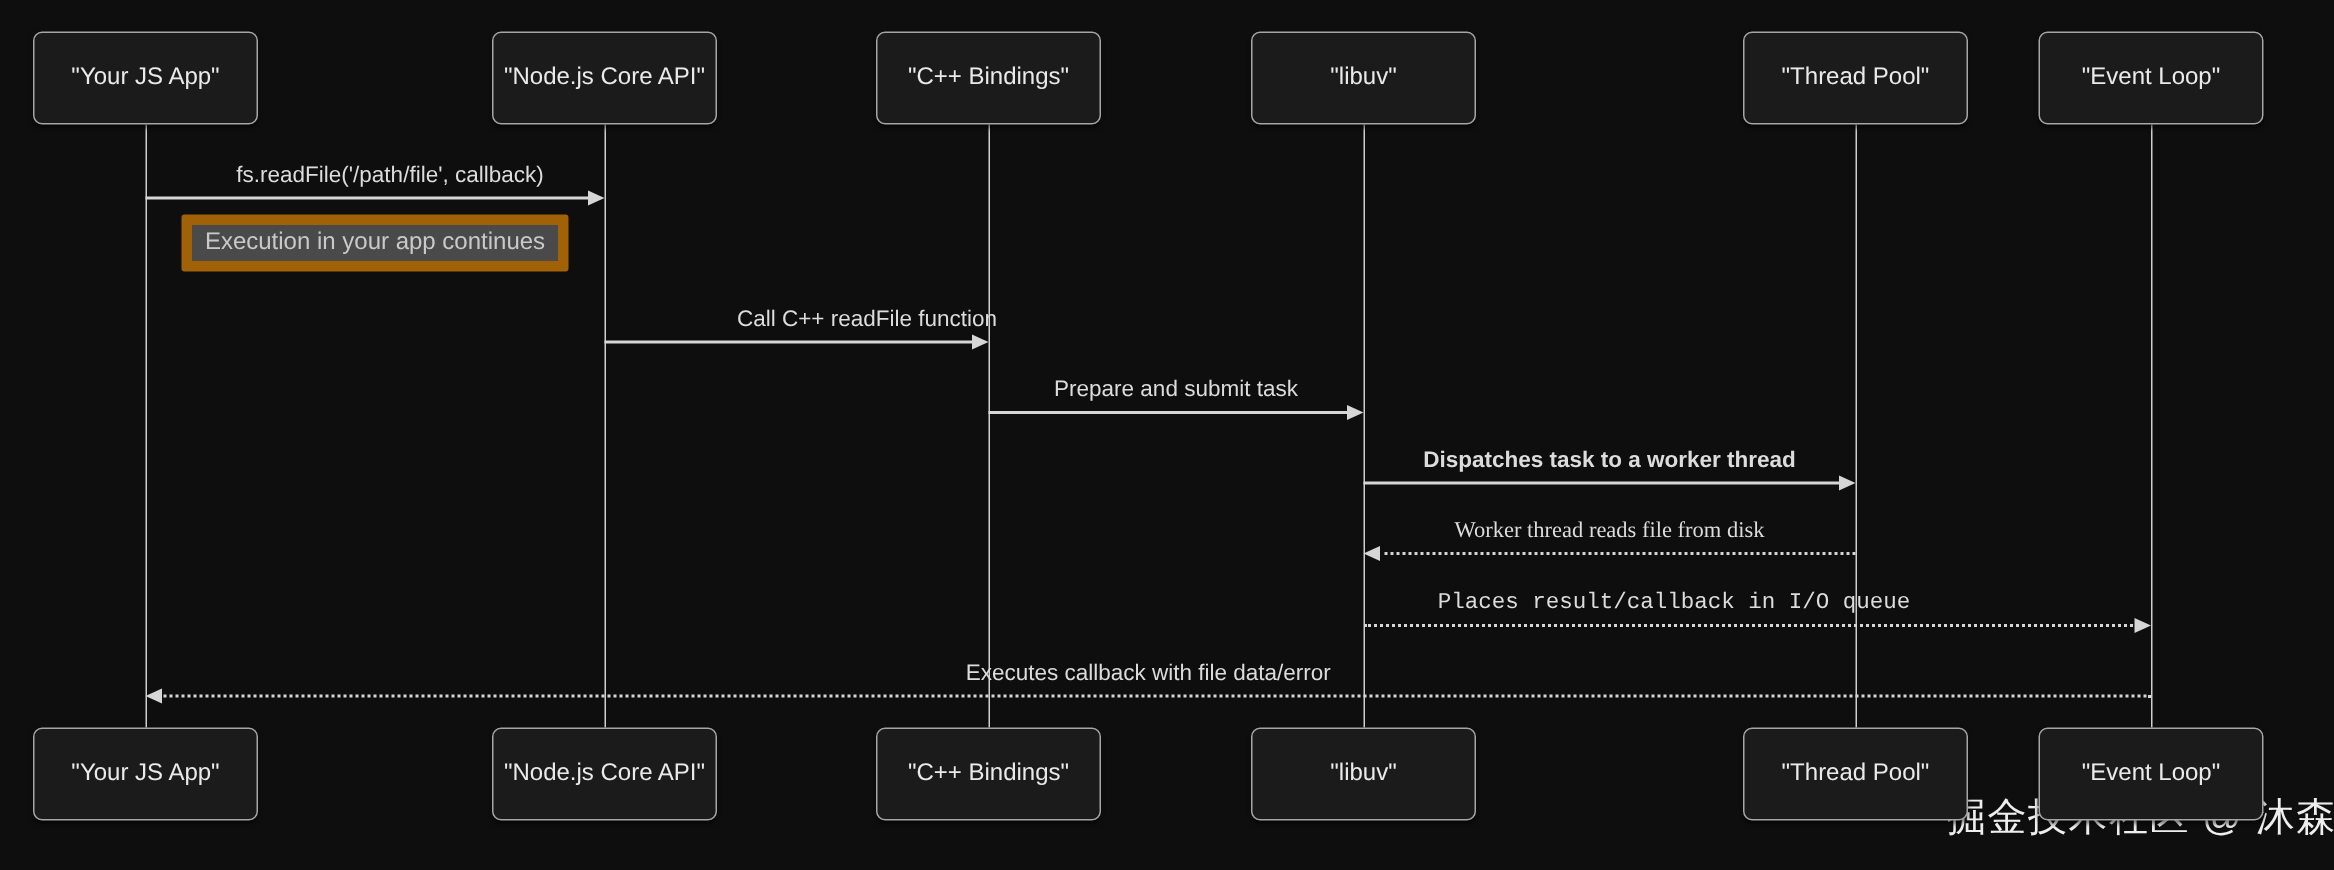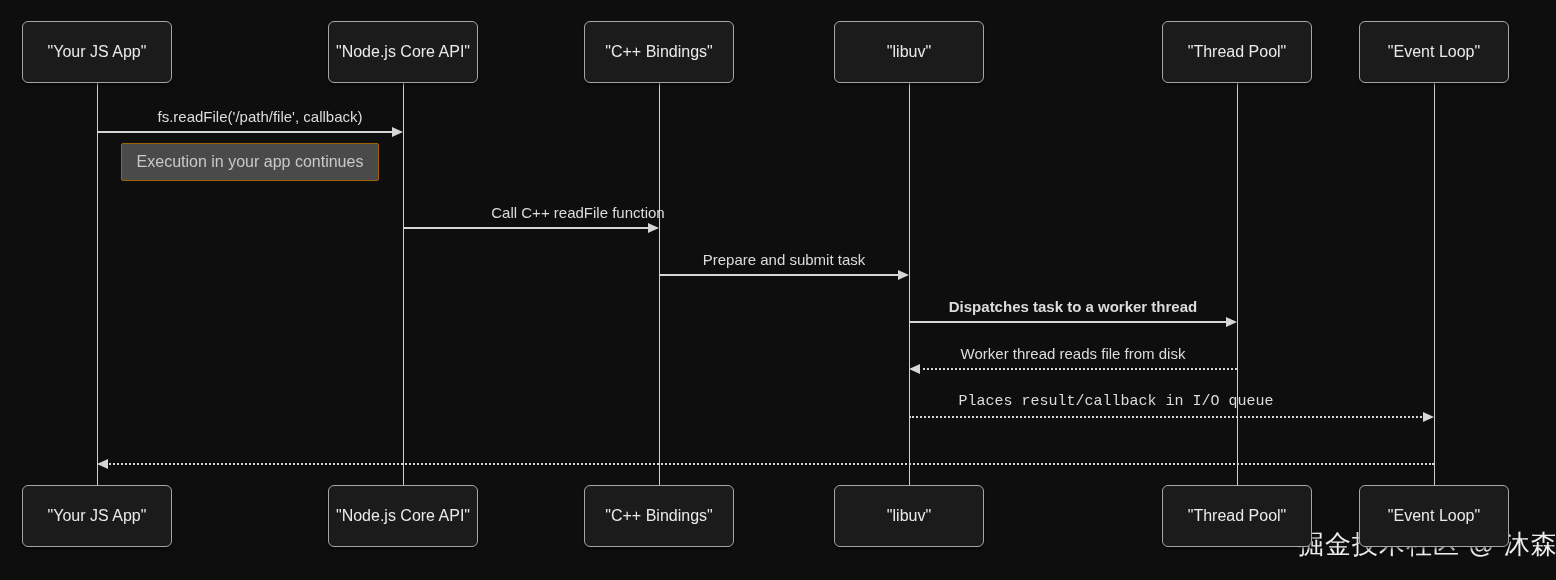--- a/index.html
+++ b/index.html
@@ -50,21 +50,21 @@
     border-top: 5px solid transparent;
     border-bottom: 5px solid transparent;
   }
   .arrowhead.right { border-left: 11px solid #d6d6d6; }
   .arrowhead.left  { border-right: 11px solid #d6d6d6; }
   .note {
     position: absolute;
     left: 121px; top: 143px;
     width: 258px; height: 38px;
     background: #4a4a4a;
-    border: 1px solid #a16207;
+    border: 7px solid #a16207;
     border-radius: 2px;
     display: flex; align-items: center; justify-content: center;
     color: #c9c9c9;
     font-size: 16px;
   }
   .watermark {
     position: absolute;
     left: 1298px; top: 527px;
     font-size: 26px;
     letter-spacing: 1px;
@@ -127,21 +127,22 @@
     <div class="arrowhead right" style="left: 392px; top: 127px;"></div>
     <div class="msg-label" style="left: 531px; top: 203px; margin-left: 47px;">Call C++ readFile function</div>
     <div class="msg-line" style="left: 403px; width: 247px; top: 227px;"></div>
     <div class="arrowhead right" style="left: 648px; top: 223px;"></div>
     <div class="msg-label" style="left: 784px; top: 250px; text-align: center;">Prepare and submit task</div>
     <div class="msg-line" style="left: 659px; width: 241px; top: 274px;"></div>
     <div class="arrowhead right" style="left: 898px; top: 270px;"></div>
     <div class="msg-label" style="left: 1073px; top: 297px; font-weight: bold;">Dispatches task to a worker thread</div>
     <div class="msg-line" style="left: 909px; width: 319px; top: 321px;"></div>
     <div class="arrowhead right" style="left: 1226px; top: 317px;"></div>
-    <div class="msg-label" style="left: 1073px; top: 344px;">Worker thread reads file from disk</div>
+    <div class="msg-label" style="left: 1073px; top: 344px; font-family: Liberation Serif, serif;">Worker thread reads file from disk</div>
     <div class="msg-line dotted" style="left: 918px; width: 319px; top: 368px;"></div>
     <div class="arrowhead left" style="left: 909px; top: 364px;"></div>
     <div class="msg-label" style="left: 1116px; top: 392px; font-family: Liberation Mono, monospace;">Places result/callback in I/O queue</div>
     <div class="msg-line dotted" style="left: 909px; width: 516px; top: 416px;"></div>
     <div class="arrowhead right" style="left: 1423px; top: 412px;"></div>
+    <div class="msg-label" style="left: 765.5px; top: 439px;">Executes callback with file data/error</div>
     <div class="msg-line dotted" style="left: 106px; width: 1328px; top: 463px;"></div>
     <div class="arrowhead left" style="left: 97px; top: 459px;"></div>
   </div>
 
 </body></html>

